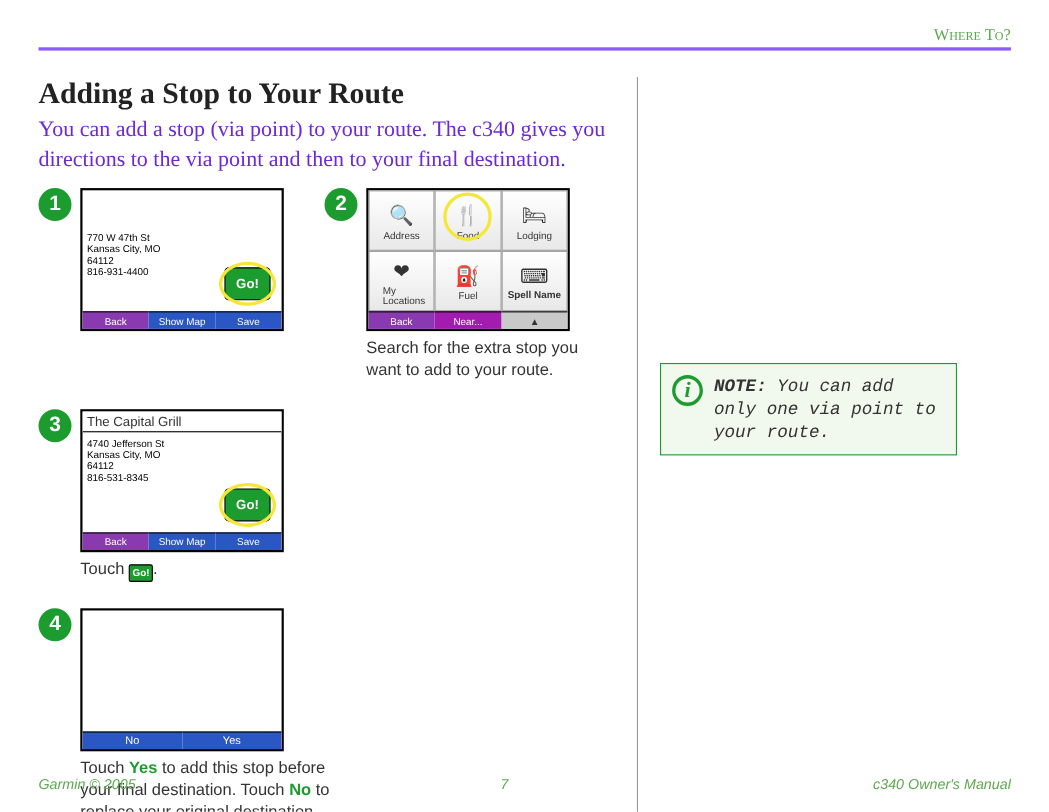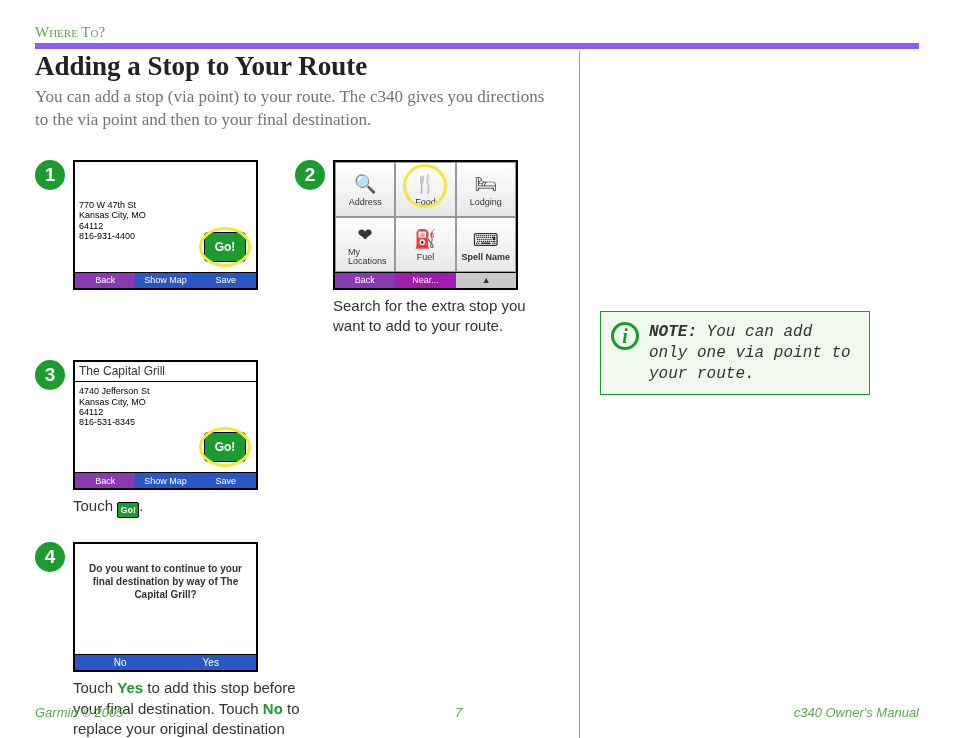--- a/index.html
+++ b/index.html
@@ -6,23 +6,24 @@
   body {
     width: 954px;
     height: 738px;
     background: #fff;
     font-family: Georgia, serif;
     color: #333;
     padding: 24px 35px 20px 35px;
     position: relative;
   }
   .header-band {
-    border-bottom: 6px solid #8b5cf6;
+    border-bottom: 3px solid #8b5cf6;
     padding-bottom: 2px;
-    margin-bottom: 2px;
+    margin-bottom: 24px;
+    text-align: right;
   }
   .breadcrumb {
     font-variant: small-caps;
     color: #5ca94e;
     font-size: 15px;
     font-family: Georgia, serif;
   }
   .content-cols {
     display: flex;
     align-items: flex-start;
@@ -39,24 +40,24 @@
   }
   h1.title {
     font-family: Liberation Serif, serif;
     font-weight: bold;
     font-size: 27px;
     color: #222;
     margin-bottom: 4px;
   }
   .intro {
     font-family: Georgia, serif;
-    font-size: 17px;
-    color: #737373;
+    font-size: 20px;
+    color: #6d28d9;
     line-height: 1.35;
-    margin-bottom: 28px;
+    margin-bottom: 12px;
   }
   .step-grid {
     display: flex;
     flex-wrap: wrap;
   }
   .step {
     width: 260px;
     margin-bottom: 24px;
   }
   .step-head {
@@ -388,21 +389,20 @@
         </div>
         <p class="caption">
           <span>Touch </span><span class="go-inline">Go!</span><span>.</span>
         </p>
       </div>
 
       <div class="step" style="width:280px">
         <div class="step-head">
           <div class="num-circle">4</div>
           <div class="screen">
-            <div class="prompt-text">Do you want to continue to your final destination by way of The Capital Grill?</div>
             <div class="prompt-btns">
               <div>No</div>
               <div>Yes</div>
             </div>
           </div>
         </div>
         <p class="caption" style="max-width:300px">
           <span>Touch </span><span class="yes-word">Yes</span><span> to add this stop before your final destination. Touch </span><span class="no-word">No</span><span> to replace your original destination with this one.</span>
         </p>
       </div>

